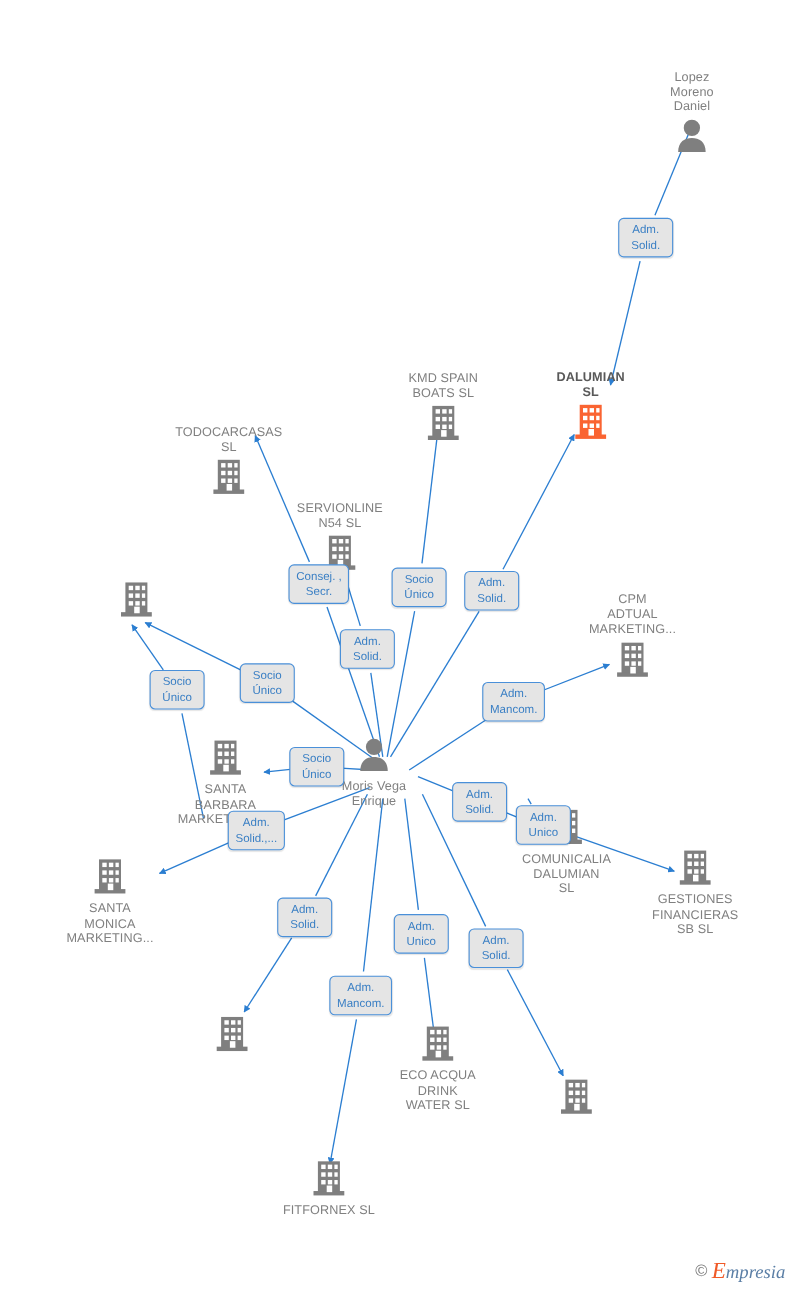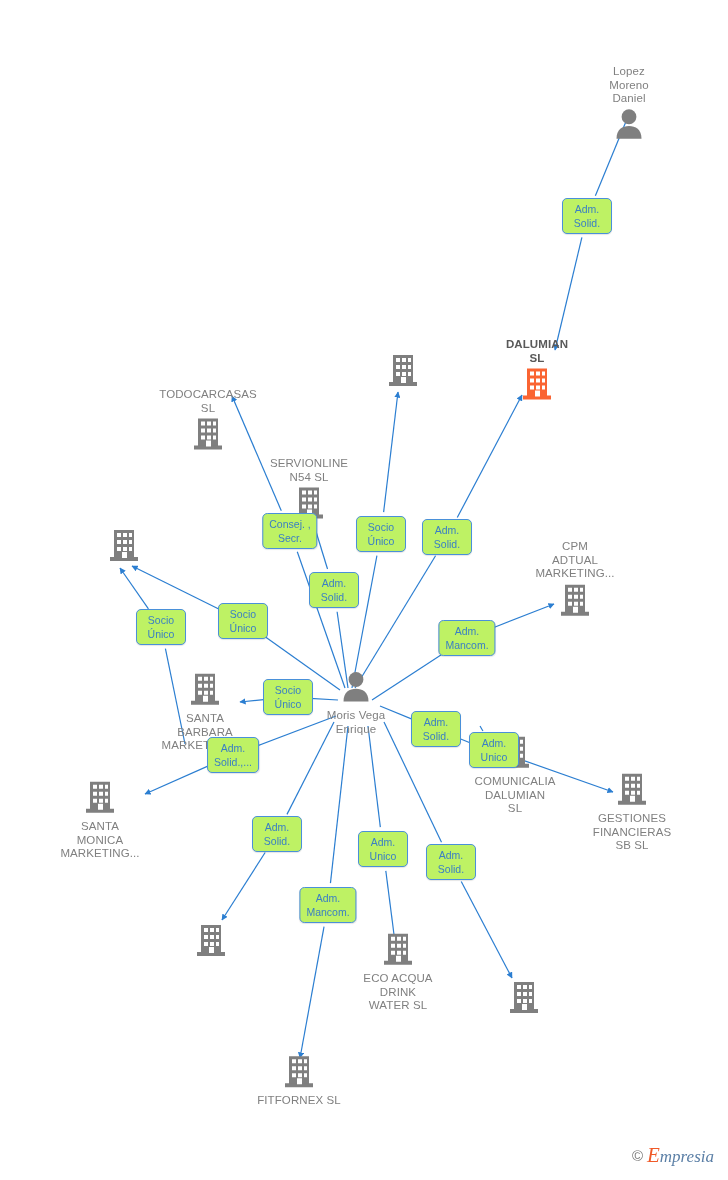--- a/index.html
+++ b/index.html
@@ -17,21 +17,21 @@
     display:block;color:#808080;font-size:11.5px;line-height:13.5px;
     letter-spacing:.1px;white-space:pre-line;
   }
   .node.below .label{margin-top:2px;}
   .node.above .label{margin-bottom:2px;}
   .node.focus .label{color:#595959;font-weight:bold;}
 
   
   .elabel{
     position:absolute;transform:translate(-50%,-50%);
-    background:#bef264;border:1.4px solid #4a90d9;border-radius:5px;
+    background:#e5e5e5;border:1.4px solid #4a90d9;border-radius:5px;
     color:#3a7fc4;font-size:10.5px;line-height:14px;
     padding:3px 6px;text-align:center;white-space:pre-line;
     box-shadow:0 1px 1px rgba(0,0,0,.10);
     min-width:36px;
   }
 
   
   #watermark{
     position:absolute;right:14px;bottom:14px;
     display:flex;align-items:center;gap:4px;
@@ -133,20 +133,22 @@
               <rect x="14" y="12" width="4" height="4"></rect>
               <rect x="20" y="12" width="3" height="4"></rect>
               <rect x="8" y="19" width="4" height="4"></rect>
               <rect x="14" y="19" width="4" height="4"></rect>
               <rect x="20" y="19" width="3" height="4"></rect>
               <rect x="13" y="24" width="5" height="6"></rect>
             </g>
           </svg></span>
       </div>
       <div class="node above" style="left: 403px; top: 372px;">
+        <span class="label">KMD SPAIN
+BOATS  SL</span>
         <span class="icon"><svg width="30" height="34" viewBox="0 0 30 34" aria-hidden="true">
             <rect x="5" y="2" width="20" height="28" fill="#7f7f7f"></rect>
             <rect x="1" y="29" width="28" height="4" fill="#7f7f7f"></rect>
             <g fill="#ffffff">
               <rect x="8" y="5" width="4" height="4"></rect>
               <rect x="14" y="5" width="4" height="4"></rect>
               <rect x="20" y="5" width="3" height="4"></rect>
               <rect x="8" y="12" width="4" height="4"></rect>
               <rect x="14" y="12" width="4" height="4"></rect>
               <rect x="20" y="12" width="3" height="4"></rect>
@@ -209,21 +211,21 @@
               <rect x="8" y="12" width="4" height="4"></rect>
               <rect x="14" y="12" width="4" height="4"></rect>
               <rect x="20" y="12" width="3" height="4"></rect>
               <rect x="8" y="19" width="4" height="4"></rect>
               <rect x="14" y="19" width="4" height="4"></rect>
               <rect x="20" y="19" width="3" height="4"></rect>
               <rect x="13" y="24" width="5" height="6"></rect>
             </g>
           </svg></span>
       </div>
-      <div class="node below" style="left: 356px; top: 703px;">
+      <div class="node below" style="left: 340px; top: 703px;">
         <span class="icon"><svg width="30" height="32" viewBox="0 0 30 32" aria-hidden="true">
             <circle cx="15" cy="9" r="7.4" fill="#7f7f7f"></circle>
             <path d="M2.5 31 C2.5 21.5 8.5 18.2 15 18.2 C21.5 18.2 27.5 21.5 27.5 31 Z" fill="#7f7f7f"></path>
           </svg></span>
         <span class="label">Moris Vega
 Enrique</span>
       </div>
       <div class="node below" style="left: 205px; top: 712px;">
         <span class="icon"><svg width="30" height="34" viewBox="0 0 30 34" aria-hidden="true">
             <rect x="5" y="2" width="20" height="28" fill="#7f7f7f"></rect>

